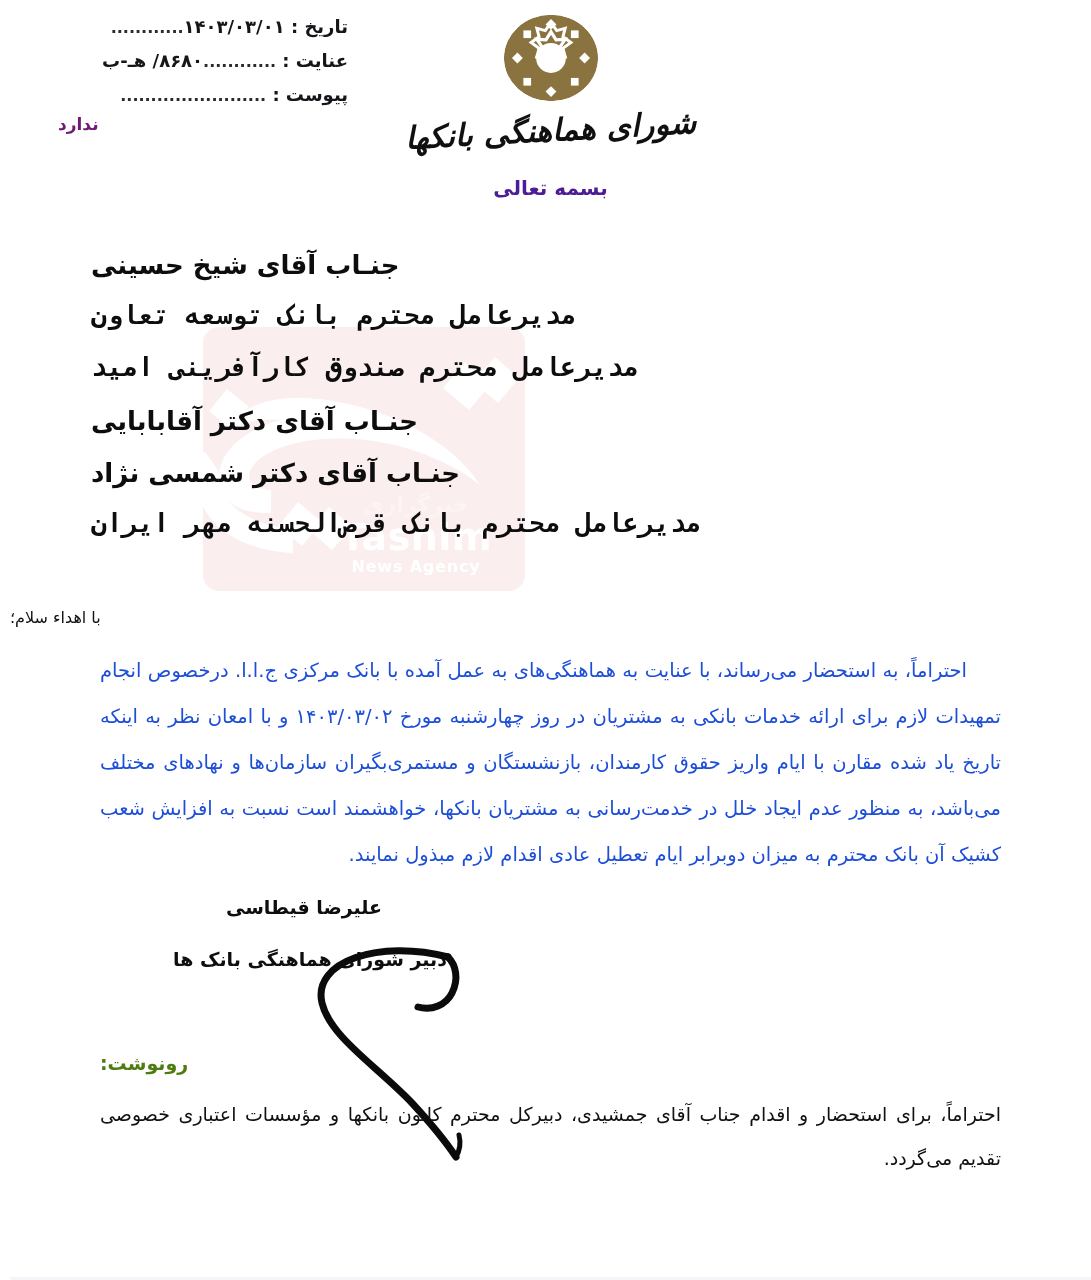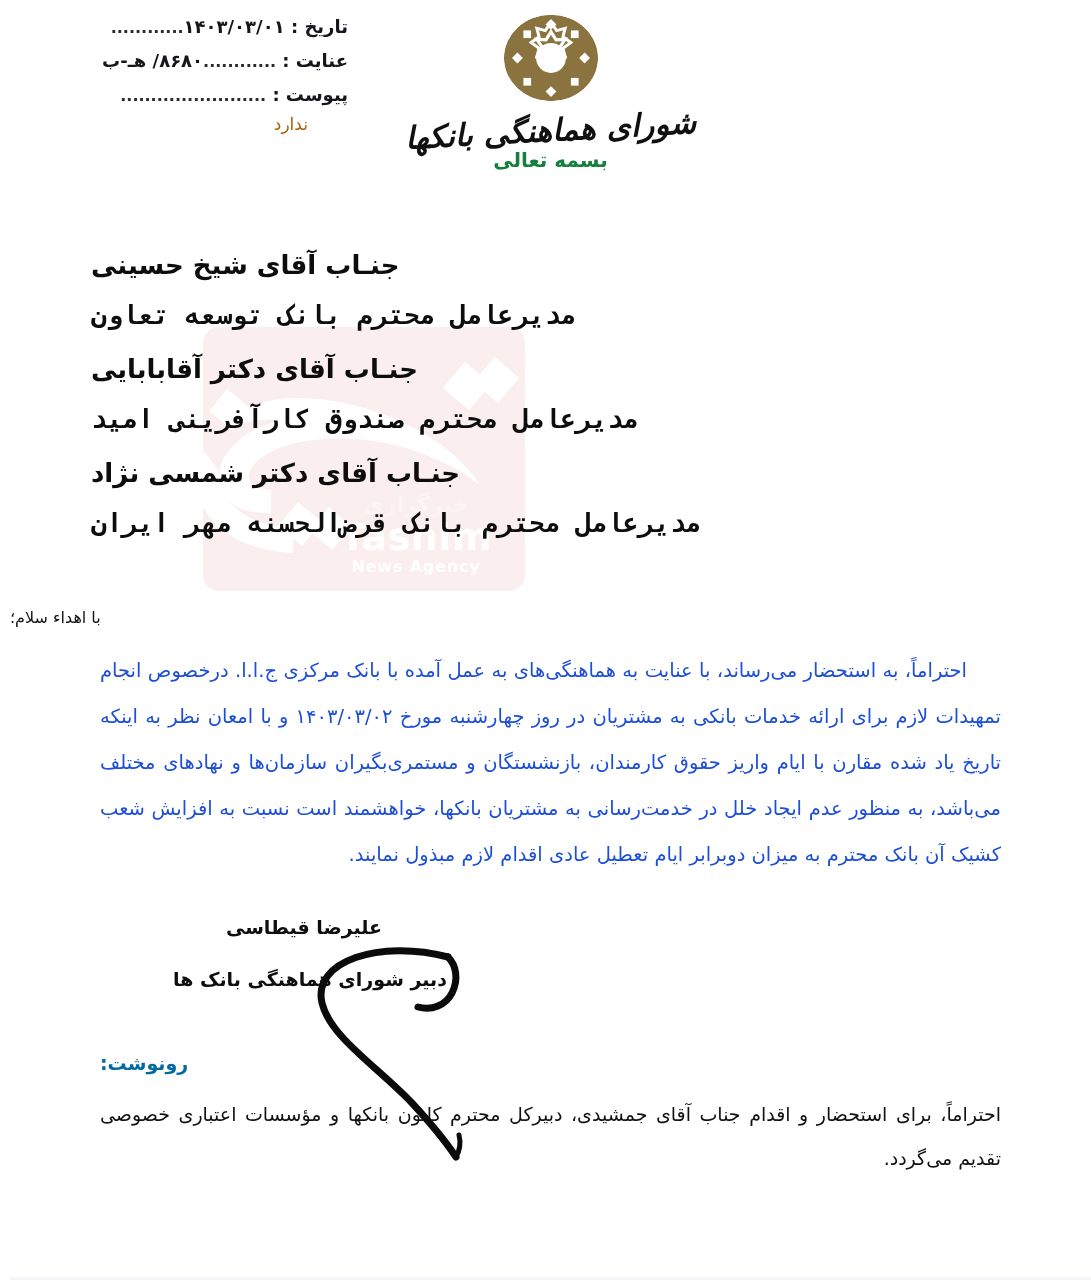--- a/index.html
+++ b/index.html
@@ -47,23 +47,23 @@
   }
   .meta-row .lbl { font-weight: 700; }
   .meta-row .dots {
     color: #2a2a2a;
     letter-spacing: 1.2px;
     font-size: 16px;
   }
   .meta-row .val { font-weight: 700; }
   .attach-val {
     font-size: 17px;
-    font-weight: 400;
-    color: #a16207;
-    text-align: right;
+    font-weight: 700;
+    color: #701a75;
+    text-align: left;
     margin-top: -6px;
     margin-right: 40px;
   }
 
   
   .masthead {
     position: absolute;
     top: 10px;
     left: 0;
     right: 0;
@@ -80,24 +80,24 @@
     font-size: 31px;
     color: #101010;
     font-family: "DejaVu Serif", "Liberation Serif", serif;
     font-style: italic;
     font-weight: 600;
     letter-spacing: -1px;
     transform: rotate(-3.2deg);
     display: inline-block;
   }
   .basmala {
-    margin-top: 0;
+    margin-top: 28px;
     font-size: 20px;
     font-weight: 700;
-    color: #15803d;
+    color: #4c1d95;
     letter-spacing: 1px;
   }
 
   
   .watermark {
     position: absolute;
     left: 193px;
     top: 327px;
     width: 322px;
     height: 264px;
@@ -167,21 +167,21 @@
     font-size: 19.5px;
     line-height: 46px;
     color: #1d4ed8;
     direction: rtl;
   }
   .body p { margin: 0; text-indent: 34px; }
 
   
   .sig-block {
     position: absolute;
-    top: 916px;
+    top: 896px;
     left: 0;
     width: 600px;
     text-align: center;
     direction: rtl;
   }
   .sig-name {
     font-size: 19px;
     font-weight: 700;
     color: #0e0e0e;
     margin-bottom: 30px;
@@ -205,21 +205,21 @@
   .cc {
     position: absolute;
     top: 1052px;
     right: 90px;
     left: 90px;
     direction: rtl;
   }
   .cc-title {
     font-size: 19px;
     font-weight: 700;
-    color: #0369a1;
+    color: #4d7c0f;
     text-align: left;
     margin-bottom: 18px;
   }
   .cc-body {
     font-size: 19px;
     line-height: 44px;
     color: #111;
     text-align: justify;
     text-align-last: right;
   }
@@ -319,22 +319,22 @@
     <div class="wm-text">
       <div class="wm-fa">خبرگزاری</div>
       <div class="wm-en">Tasnim</div>
       <div class="wm-sub">News Agency</div>
     </div>
   </div>
 
   <div class="addressees">
     <div class="addr-line">جنـاب آقای شیخ حسینی</div>
     <div class="addr-line role">مدیرعامل محترم بانک توسعه تعاون</div>
+    <div class="addr-line role">مدیرعامل محترم صندوق کارآفرینی امید</div>
     <div class="addr-line">جنـاب آقای دکتر آقابابایی</div>
-    <div class="addr-line role">مدیرعامل محترم صندوق کارآفرینی امید</div>
     <div class="addr-line">جنـاب آقای دکتر شمسی نژاد</div>
     <div class="addr-line role">مدیرعامل محترم بانک قرض‌الحسنه مهر ایران</div>
   </div>
 
   <div class="greeting">با اهداء سلام؛</div>
 
   <div class="body">
     <p>احتراماً، به استحضار می‌رساند، با عنایت به هماهنگی‌های به عمل آمده با بانک مرکزی ج.ا.ا. درخصوص انجام تمهیدات لازم برای ارائه خدمات بانکی به مشتریان در روز چهارشنبه مورخ ۱۴۰۳/۰۳/۰۲ و با امعان نظر به اینکه تاریخ یاد شده مقارن با ایام واریز حقوق کارمندان، بازنشستگان و مستمری‌بگیران سازمان‌ها و نهادهای مختلف می‌باشد، به منظور عدم ایجاد خلل در خدمت‌رسانی به مشتریان بانکها، خواهشمند است نسبت به افزایش شعب کشیک آن بانک محترم به میزان دوبرابر ایام تعطیل عادی اقدام لازم مبذول نمایند.</p>
   </div>
 

